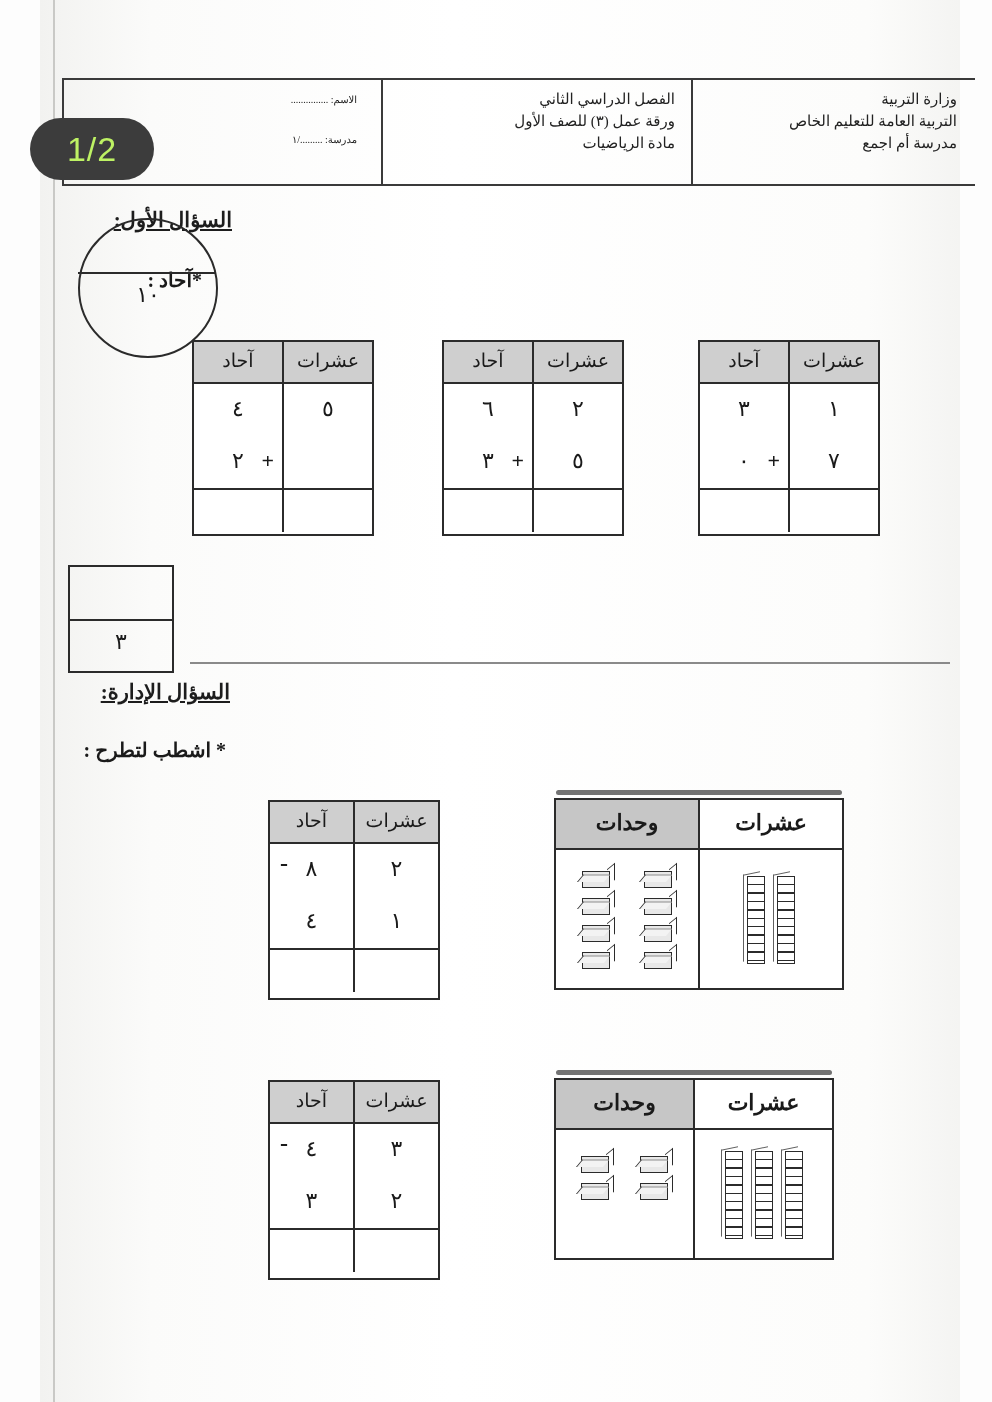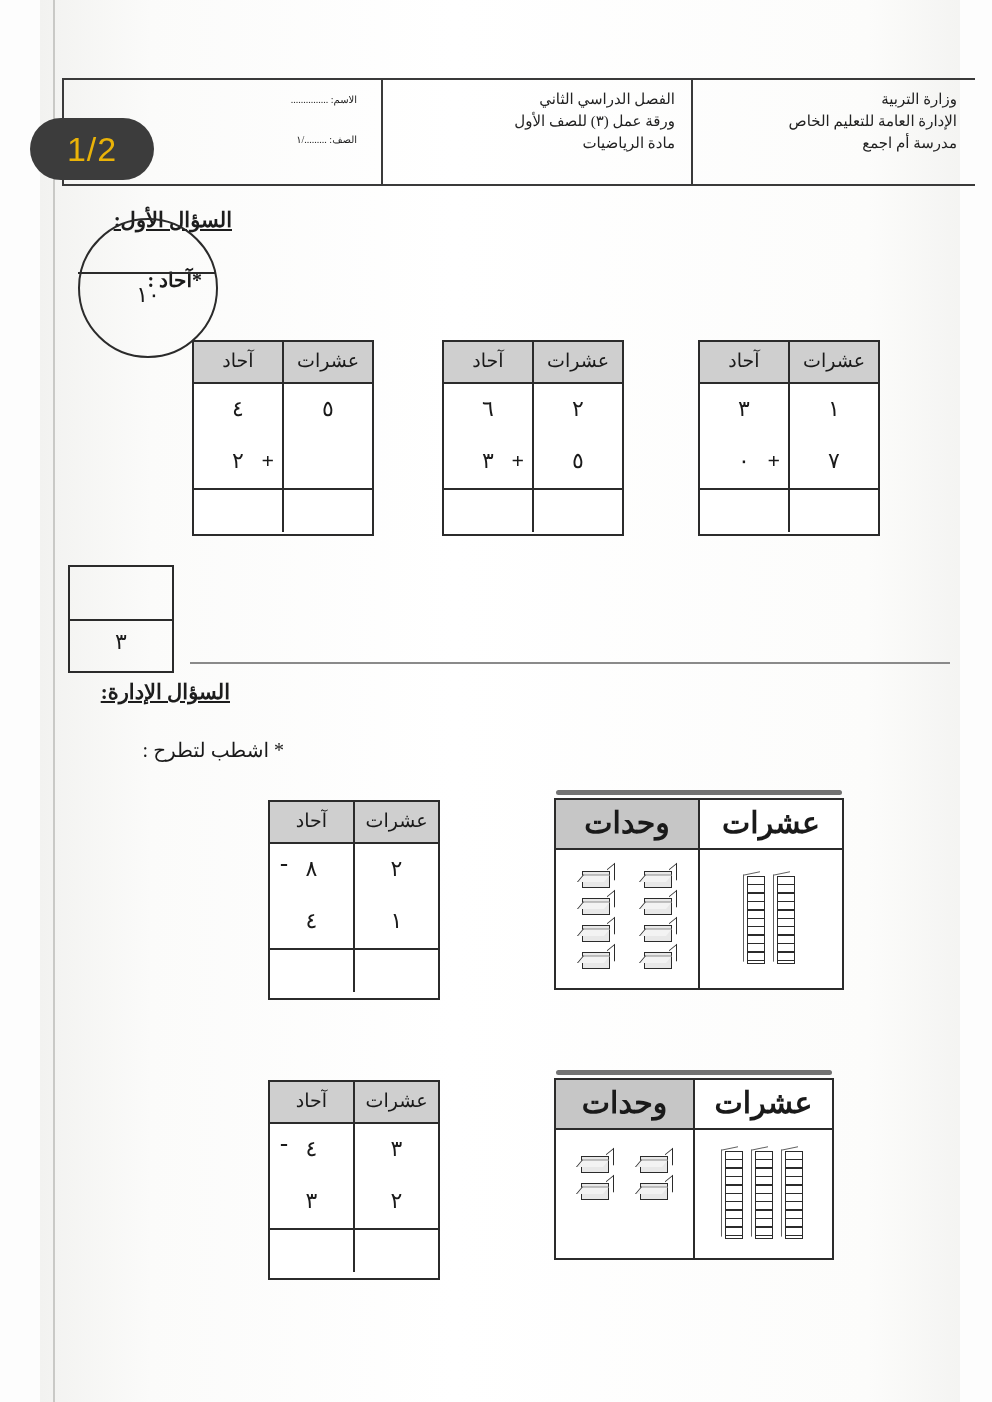--- a/index.html
+++ b/index.html
@@ -83,21 +83,21 @@
   .hdr-class { top: 54px; }
   .dotted { letter-spacing: 1px; }
 
   
   .page-badge {
     position: absolute;
     left: 30px; top: 118px;
     width: 124px; height: 62px;
     background: #3c3c3c;
     border-radius: 31px;
-    color: #eab308;
+    color: #bef264;
     font-family: "Liberation Sans", sans-serif;
     font-size: 34px;
     display: flex;
     align-items: center;
     justify-content: center;
     letter-spacing: 1px;
   }
 
   
   .q-title {
@@ -111,23 +111,23 @@
   .q1-title { right: 760px; top: 208px; }
   .q1-sub {
     position: absolute;
     right: 790px; top: 268px;
     font-size: 20px;
     font-weight: bold;
   }
   .q2-title { right: 762px; top: 680px; }
   .q2-sub {
     position: absolute;
-    right: 708px; top: 738px;
+    right: 766px; top: 738px;
     font-size: 20px;
-    font-weight: normal;
+    font-weight: bold;
     margin-left: 44px;
   }
 
   .divider-line {
     position: absolute;
     left: 190px; top: 662px;
     width: 760px; height: 2px;
     background: #8a8a8a;
   }
 
@@ -240,21 +240,21 @@
     background: #fff;
   }
   .bb-head {
     display: flex;
     height: 48px;
     border-bottom: 2px solid #2b2b2b;
   }
   .bb-head div {
     flex: 1;
     text-align: center;
-    font-size: 30px;
+    font-size: 22px;
     font-weight: bold;
     line-height: 46px;
     background: #c6c6c6;
     letter-spacing: -1px;
   }
   .bb-head div:first-child {
     border-left: 2px solid #2b2b2b;
     background: #ffffff;
   }
   .bb-body {
@@ -352,36 +352,36 @@
 <div class="page">
   <div class="scan-tint"></div>
   <div class="left-margin-line"></div>
 
   <div class="header-box">
     <div class="hdr-divider-1"></div>
     <div class="hdr-divider-2"></div>
 
     <div class="header-cell hdr-right">
       <div>وزارة التربية</div>
-      <div>الإدارة العامة للتعليم الخاص</div>
+      <div>التربية العامة للتعليم الخاص</div>
       <div>مدرسة أم اجمع</div>
     </div>
 
     <div class="header-cell hdr-mid">
       <div>الفصل الدراسي الثاني</div>
       <div>ورقة عمل (٣) للصف الأول</div>
       <div>مادة الرياضيات</div>
     </div>
 
     <div class="hdr-left-row hdr-name">
       <span>الاسم:</span>
       <span class="dotted">...............</span>
     </div>
     <div class="hdr-left-row hdr-class">
-      <span>الصف:</span>
+      <span>مدرسة:</span>
       <span class="dotted">........./١</span>
     </div>
   </div>
 
   <div class="page-badge">1/2</div>
 
   <div class="q-title q1-title">السؤال الأول:</div>
   <div class="q1-sub">*آحاد :</div>
 
   <div class="circle-mark">

